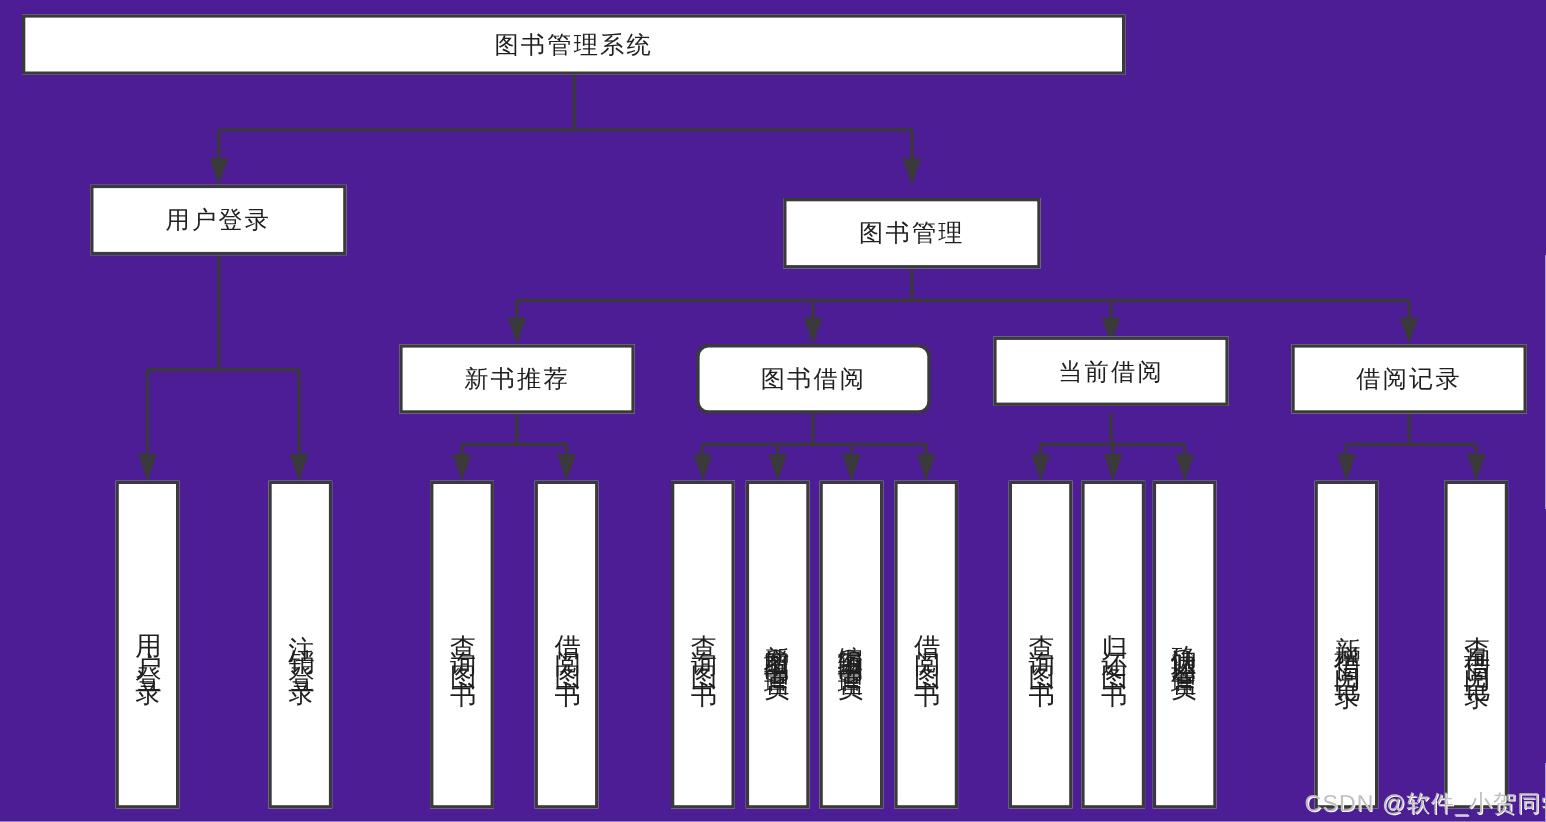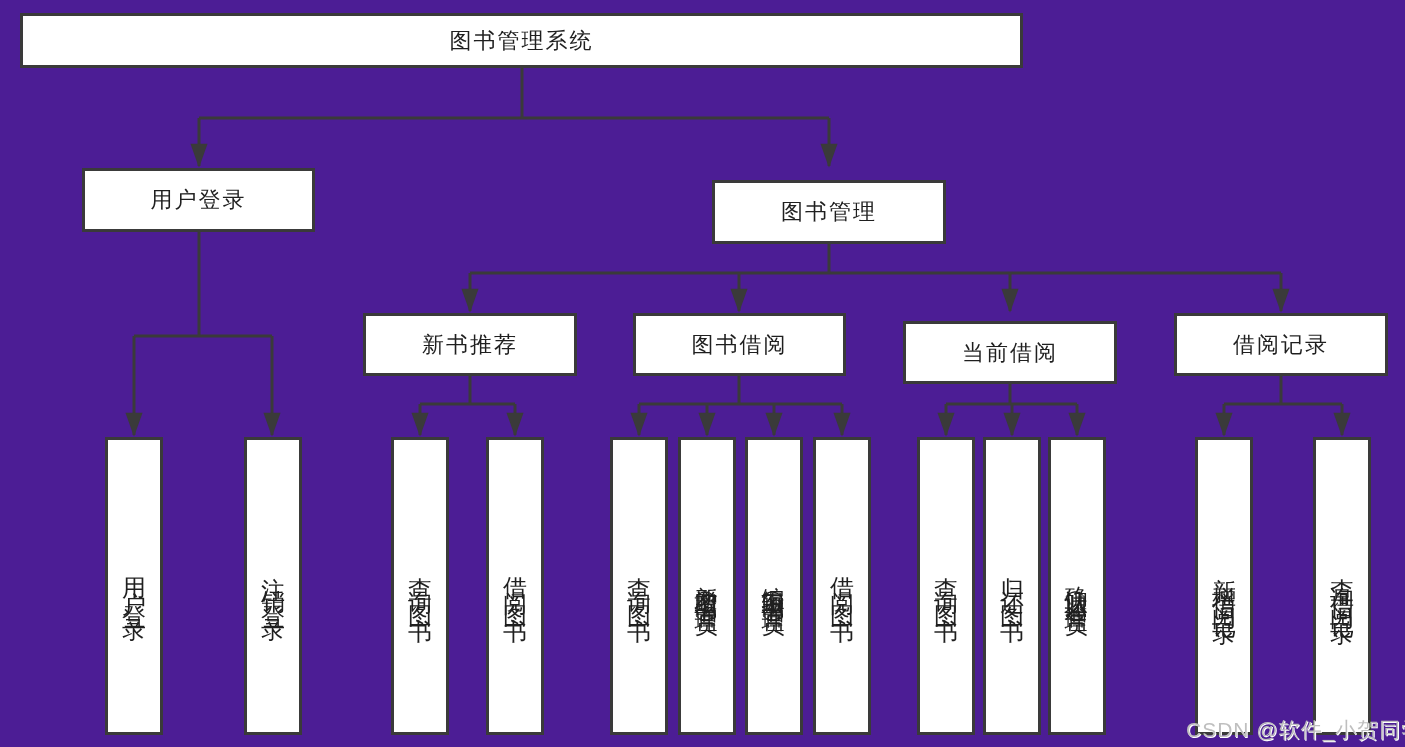--- a/index.html
+++ b/index.html
@@ -49,22 +49,22 @@
     width: 58px;
     height: 298px;
   }
   .vbox.len6 { letter-spacing: 9px; }
   .vbox.len9 { letter-spacing: 4px; font-size: 23px; }
   
   #node-root          { left: 20px;   top: 13px;  width: 1003px; height: 55px; }
   #node-user-login    { left: 82px;   top: 168px; width: 233px;  height: 64px; }
   #node-book-mgmt     { left: 712px;  top: 180px; width: 234px;  height: 64px; }
   #node-new-book-rec  { left: 363px;  top: 313px; width: 214px;  height: 63px; }
-  #node-book-borrow   { left: 633px;  top: 313px; width: 213px;  height: 63px; }
-  #node-current-borrow{ left: 903px;  top: 321px; width: 214px;  height: 63px; }
+  #node-book-borrow   { left: 633px;  top: 313px; width: 213px;  height: 63px; border-radius: 11px; }
+  #node-current-borrow{ left: 903px;  top: 306px; width: 214px;  height: 63px; }
   #node-borrow-record { left: 1174px; top: 313px; width: 214px;  height: 63px; }
   #leaf-user-login    { left: 105px; }
   #leaf-logout        { left: 244px; }
   #leaf-nbr-query     { left: 391px; }
   #leaf-nbr-borrow    { left: 486px; }
   #leaf-bb-query      { left: 610px; }
   #leaf-bb-add        { left: 678px; }
   #leaf-bb-edit       { left: 745px; }
   #leaf-bb-borrow     { left: 813px; }
   #leaf-cb-query      { left: 917px; }

